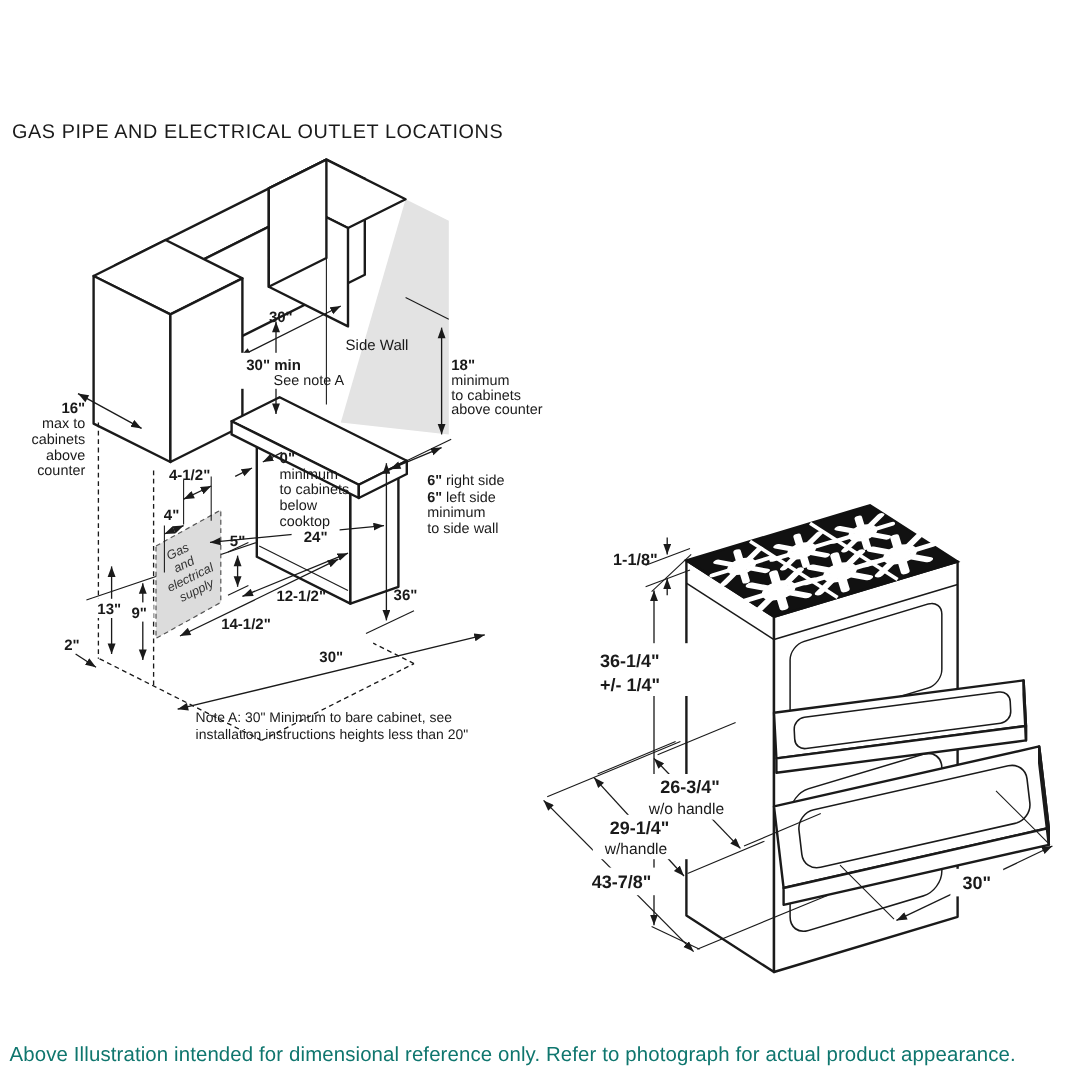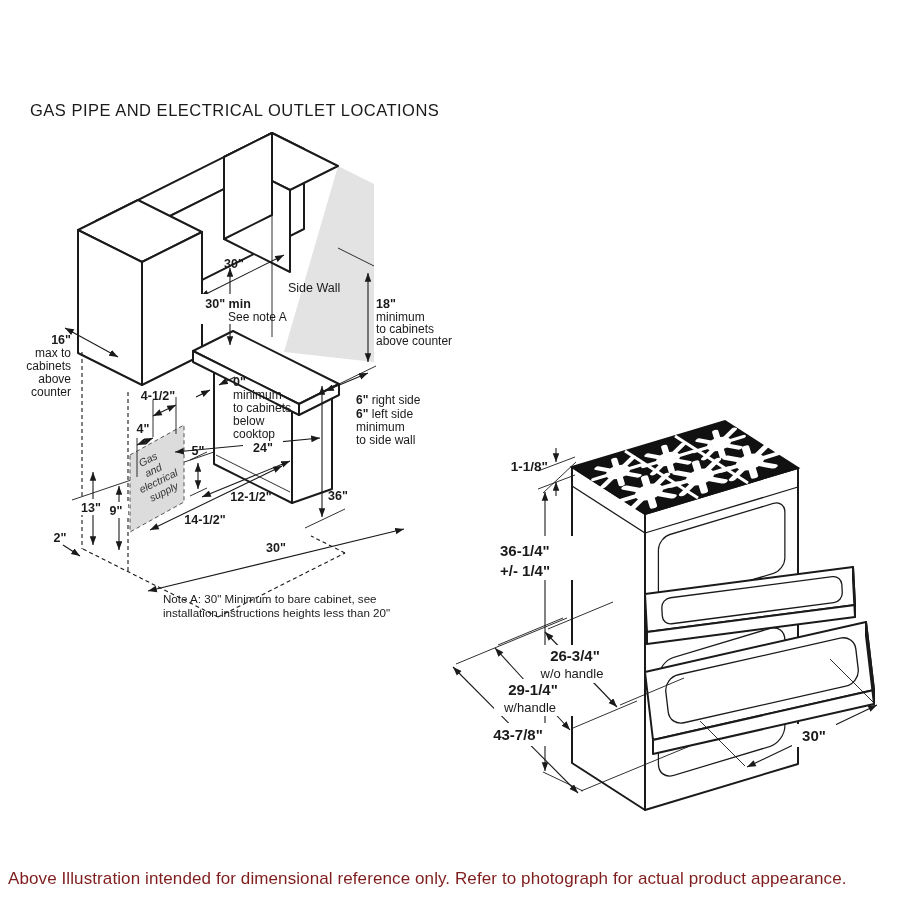--- a/index.html
+++ b/index.html
@@ -1,21 +1,21 @@
 <!DOCTYPE html>
 <html><head>
 <meta charset="utf-8">
 <style>
   html,body{margin:0;padding:0;background:#fff;width:900px;height:900px;overflow:hidden;
     font-family:"Liberation Sans",sans-serif;}
   #stage{position:relative;width:900px;height:900px;background:#fff;}
   #art{position:absolute;left:0;top:0;}
-  .title{position:absolute;left:10px;top:101px;font-size:16.5px;letter-spacing:.5px;color:#1a1a1a;white-space:nowrap;margin-left:20px;}
+  .title{position:absolute;left:10px;top:101px;font-size:16.5px;letter-spacing:.5px;color:#1a1a1a;white-space:nowrap;}
   .note{position:absolute;left:163px;top:592px;font-size:11.6px;line-height:14px;color:#1a1a1a;white-space:nowrap;}
-  .footer{position:absolute;left:8px;top:869px;font-size:17px;color:#7f1d1d;white-space:nowrap;letter-spacing:.1px;}
+  .footer{position:absolute;left:8px;top:869px;font-size:17px;color:#0f766e;white-space:nowrap;letter-spacing:.1px;}
   
   .ol{fill:#fff;stroke:#1a1a1a;stroke-width:2;stroke-linejoin:round;}
   .ol2{fill:#fff;stroke:#1a1a1a;stroke-width:1.3;stroke-linejoin:round;}
   .nf{fill:none;}
   .shade{fill:#e3e3e3;stroke:none;}
   .zone{fill:#dcdcdc;stroke:#555;stroke-width:1;stroke-dasharray:4 3;}
   .dim{stroke:#1a1a1a;stroke-width:1.1;fill:none;}
   .ext{stroke:#1a1a1a;stroke-width:.9;fill:none;}
   .dsh{stroke:#1a1a1a;stroke-width:1.1;fill:none;stroke-dasharray:4 3;}
   .msk{fill:#fff;stroke:none;}

